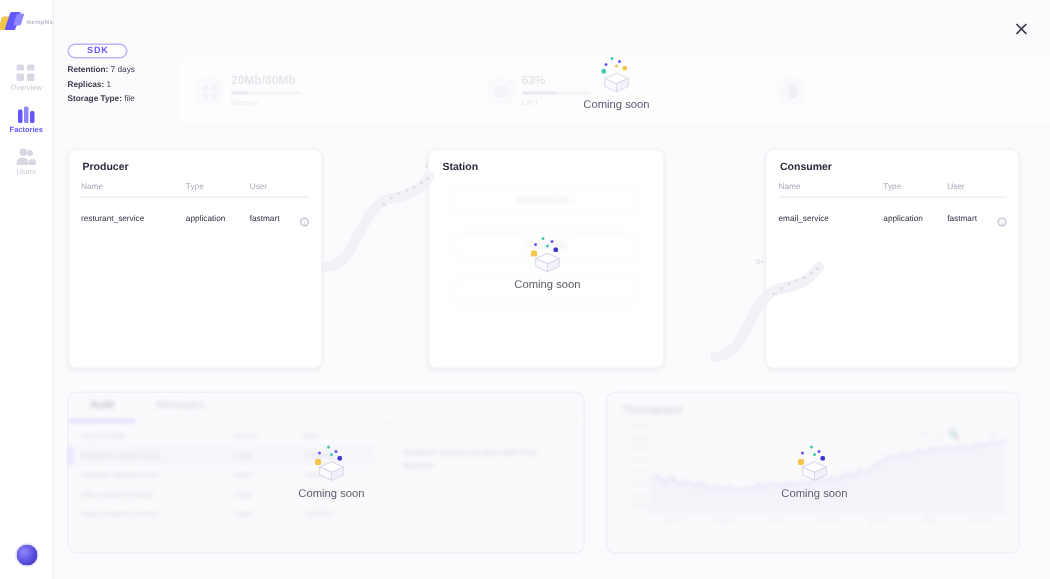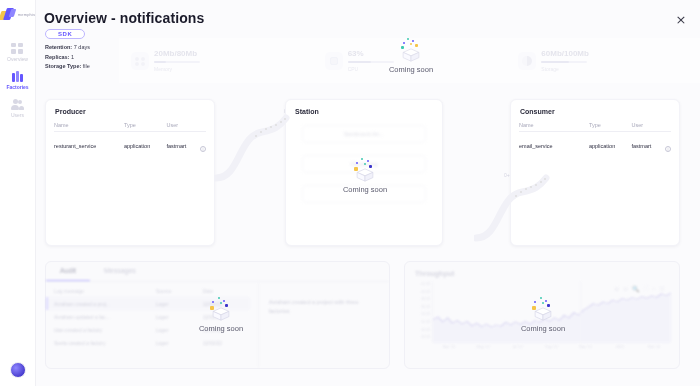--- a/index.html
+++ b/index.html
@@ -241,21 +241,20 @@
         </span>
       <span class="nav-label">Users</span>
     </div>
 
     <div class="avatar"></div>
   </div>
 
   <div class="main">
 
     <div class="close-btn">×</div>
-    <div class="page-title">Overview - notifications</div>
     <div class="sdk-badge">SDK</div>
 
     <div class="meta">
       <div><b>Retention:</b><span> 7 days</span></div>
       <div><b>Replicas:</b><span> 1</span></div>
       <div><b>Storage Type:</b><span> file</span></div>
     </div>
 
     <div class="stats">
       <div class="stat">
@@ -282,27 +281,20 @@
           <span class="stat-bar">
               <i style="width:50%"></i>
             </span>
           <span class="stat-sub">CPU</span>
         </span>
       </div>
       <div class="stat">
         <span class="stat-ico s-pie">
             <b></b>
           </span>
-        <span class="stat-text">
-          <span class="stat-val">60Mb/100Mb</span>
-          <span class="stat-bar">
-              <i style="width:60%"></i>
-            </span>
-          <span class="stat-sub">Storage</span>
-        </span>
       </div>
     </div>
 
     <div class="coming" style="left:345px; top:36px; width:60px; height:40px;">
       <span class="box">
         <span class="confetti">
           <i style="left:9px;  top:0px;  width:2px; height:2px; background:#3fc9b0;"></i>
           <i style="left:14px; top:2px;  width:2px; height:2px; background:#6557ff;"></i>
           <i style="left:5px;  top:4px;  width:2px; height:2px; background:#6557ff;"></i>
           <i style="left:17px; top:6px;  width:3px; height:3px; background:#f5c54a;"></i>

